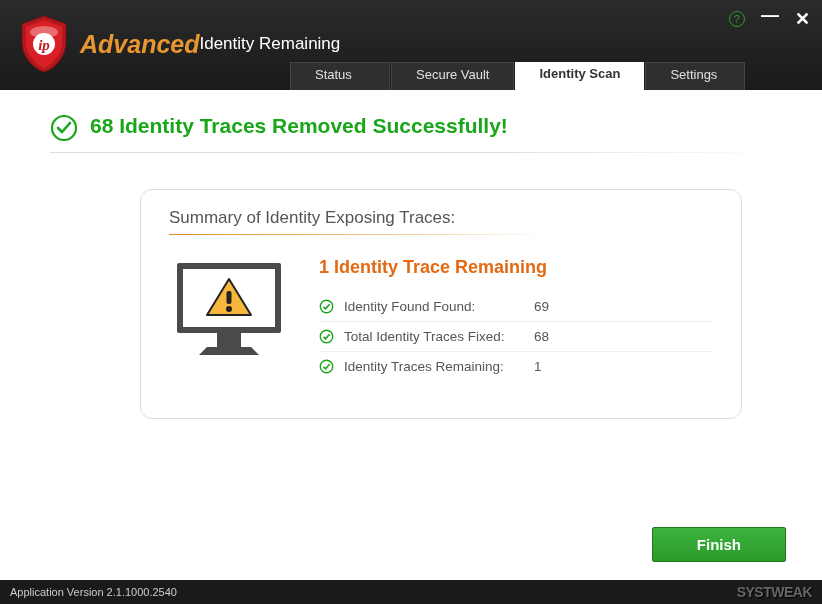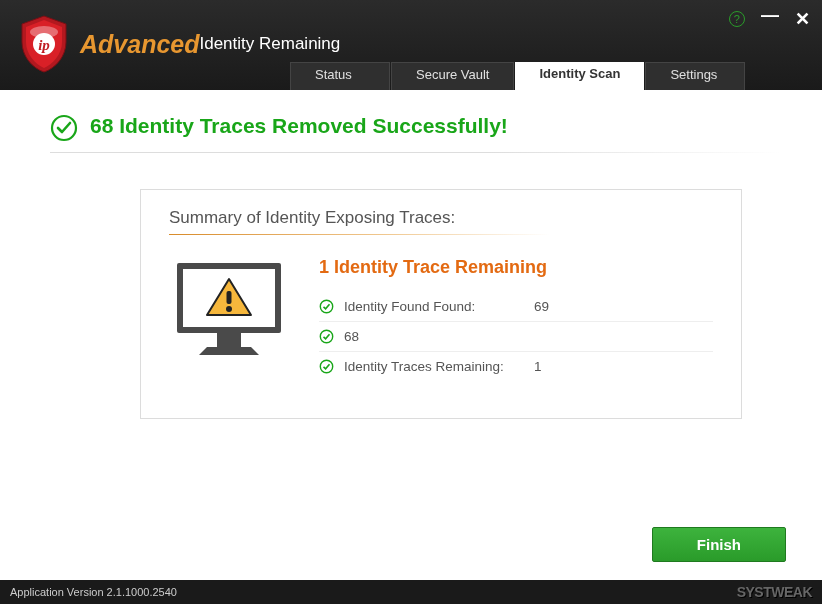--- a/index.html
+++ b/index.html
@@ -116,21 +116,21 @@
     font-size: 21px;
     font-weight: 700;
   }
   .hr1 {
     height: 1px;
     background: linear-gradient(to right, #ddd 0%, #ddd 60%, #fff 100%);
     margin: 10px 0 36px 0;
   }
   .summary-card {
     border: 1px solid #dcdcdc;
-    border-radius: 0;
+    border-radius: 12px;
     margin: 0 40px 0 90px;
     padding: 18px 28px 28px 28px;
     min-height: 230px;
   }
   .summary-title {
     color: #555;
     font-size: 17px;
     margin-bottom: 6px;
   }
   .hr2 {
@@ -270,20 +270,21 @@
               <path d="M4.5 7.8 L6.6 9.8 L10.5 5.2" fill="none" stroke="#19a619" stroke-width="1.6"></path>
             </svg>
           <span class="stat-label">Identity Found Found:</span>
           <span class="stat-val">69</span>
         </div>
         <div class="stat-row">
           <svg class="tick" viewBox="0 0 15 15">
               <circle cx="7.5" cy="7.5" r="6.2" fill="none" stroke="#19a619" stroke-width="1.4"></circle>
               <path d="M4.5 7.8 L6.6 9.8 L10.5 5.2" fill="none" stroke="#19a619" stroke-width="1.6"></path>
             </svg>
+          <span class="stat-label">Total Identity Traces Fixed:</span>
           <span class="stat-val">68</span>
         </div>
         <div class="stat-row">
           <svg class="tick" viewBox="0 0 15 15">
               <circle cx="7.5" cy="7.5" r="6.2" fill="none" stroke="#19a619" stroke-width="1.4"></circle>
               <path d="M4.5 7.8 L6.6 9.8 L10.5 5.2" fill="none" stroke="#19a619" stroke-width="1.6"></path>
             </svg>
           <span class="stat-label">Identity Traces Remaining:</span>
           <span class="stat-val">1</span>
         </div>

